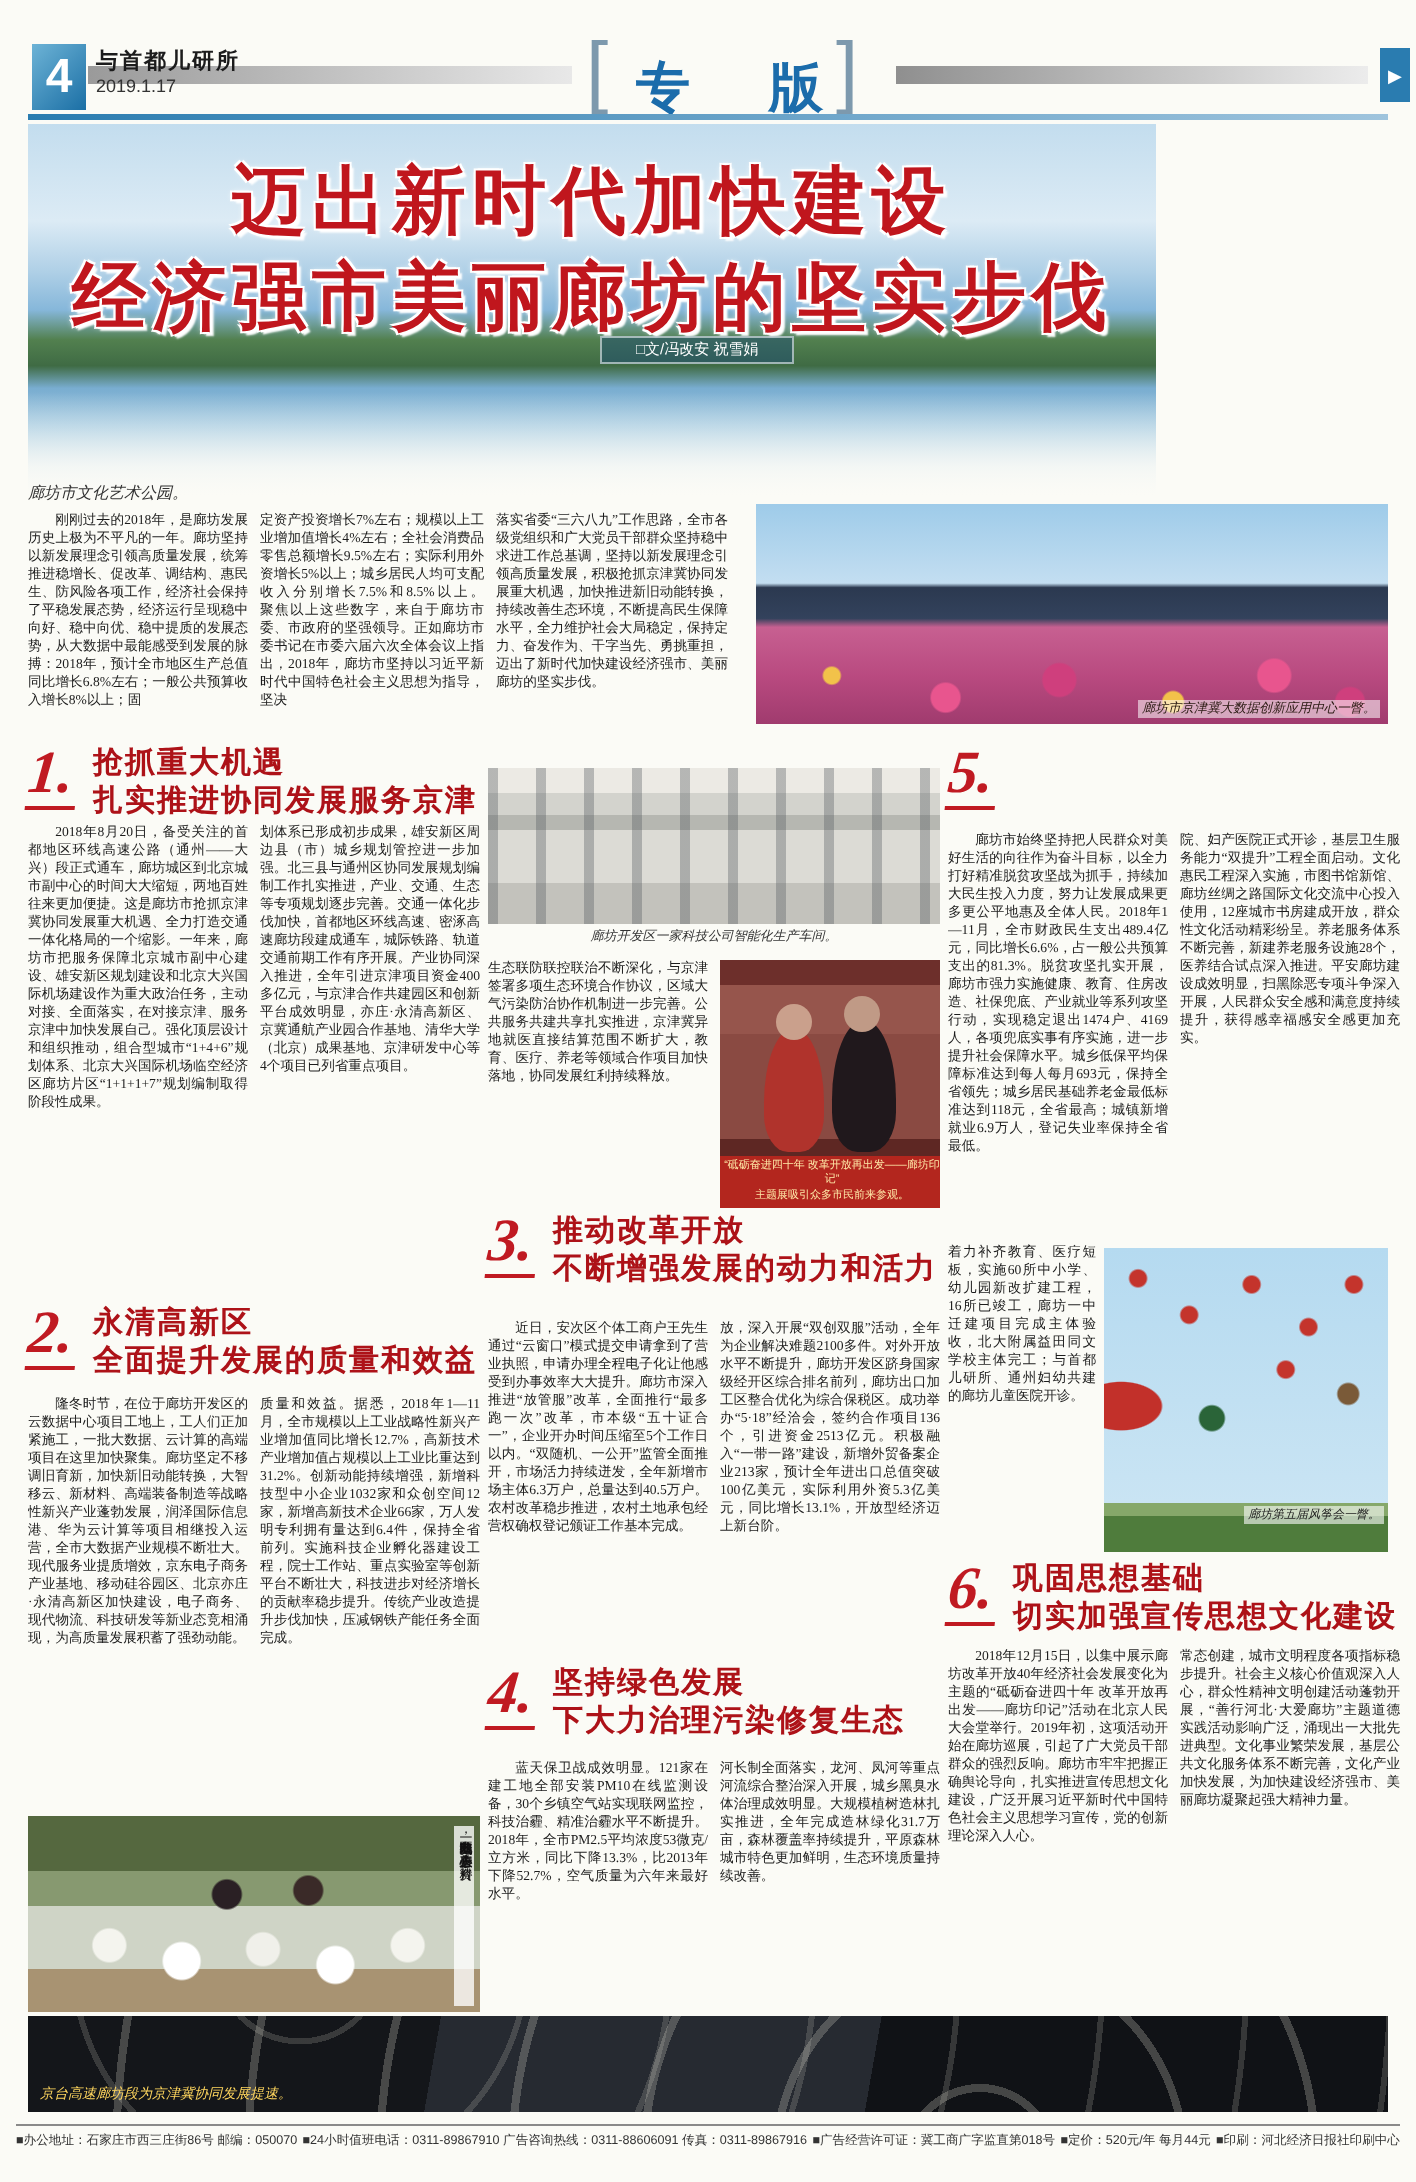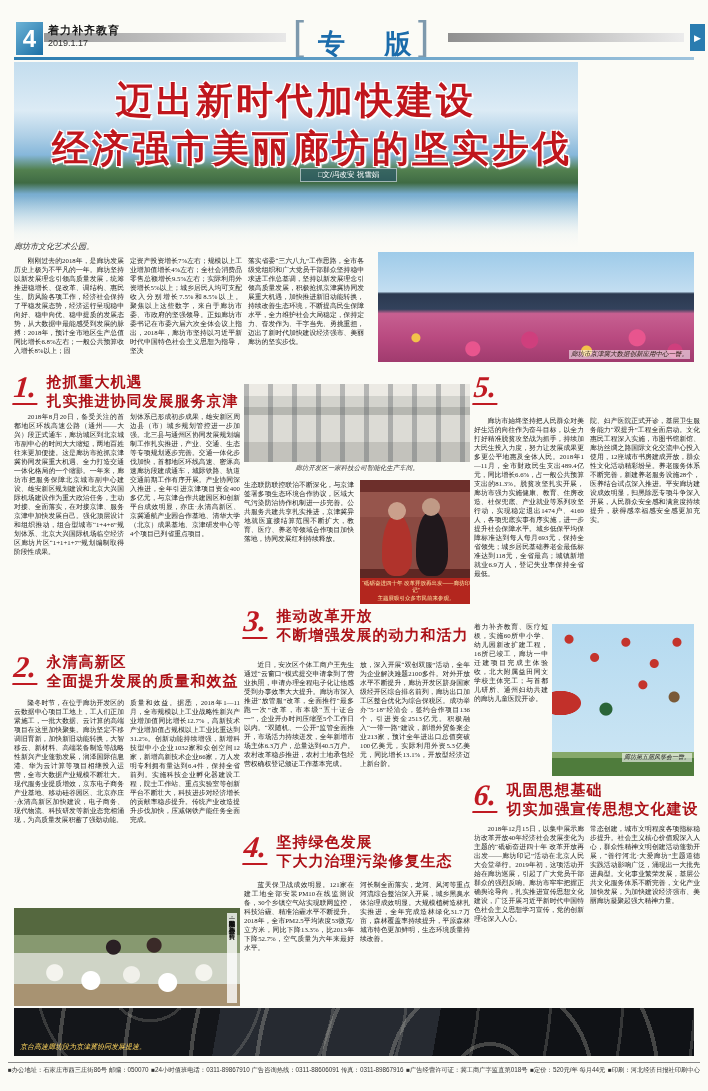--- a/index.html
+++ b/index.html
@@ -22,21 +22,21 @@
 
   
   .ph{overflow:hidden;}
   .ph-hero{left:14px;top:62px;width:564px;height:186px;
     background:
       linear-gradient(to bottom,rgba(251,251,246,0) 72%,rgba(251,251,246,.85) 92%,#fbfbf6 100%),
       linear-gradient(to bottom,#c3ddee 0%,#dcebf5 26%,#aecfe6 40%,#86b7da 50%,#52804f 58%,#3f6b44 65%,#79add0 71%,#9cc6e0 82%,#e6eff4 100%);}
   .headline{width:100%;text-align:center;font-weight:bold;color:#c0161d;letter-spacing:3px;
     text-shadow:0 0 3px #fff,1px 1px 0 #fff,-1px -1px 0 #fff,1px -1px 0 #fff,-1px 1px 0 #fff,2px 2px 1px #fff;}
   .hl1{top:14px;font-size:37px;}
-  .hl2{top:62px;font-size:37px;margin-left:16px;}
+  .hl2{top:62px;font-size:37px;}
   .byline{left:286px;top:106px;background:rgba(25,70,120,.45);border:1px solid rgba(255,255,255,.55);
           color:#fff;font-size:7.5px;padding:1px 17px;}
   .cap-hero{left:14px;top:241px;width:680px;text-align:left;font-size:8px;font-style:italic;color:#333;}
 
   
   .introcol{top:256px;height:106px;}
   .coltext{font-family:"Liberation Serif",serif;font-size:6.8px;line-height:9px;text-align:justify;
            color:#1c1c1c;overflow:hidden;}
   .coltext p{margin:0;}
   .ind p{text-indent:2em;}
@@ -120,21 +120,21 @@
 
   .cap{position:absolute;}
 </style>
 </head>
 <body>
 
 <div class="page">
 
   <div class="abs pgno">4</div>
   <div class="abs hbar" style="left:44px;width:242px;"></div>
-  <div class="abs paper">着力补齐教育</div>
+  <div class="abs paper">与首都儿研所</div>
   <div class="abs pdate">2019.1.17</div>
   <div class="abs bracket" style="left:293px;">[</div>
   <div class="abs banner" style="left:318px;">专 版</div>
   <div class="abs bracket" style="left:418px;">]</div>
   <div class="abs hbar rt" style="left:448px;width:236px;"></div>
   <div class="abs arrowbox">▶</div>
   <div class="abs toprule"></div>
 
   <div class="abs ph ph-hero">
     <div class="abs headline hl1">迈出新时代加快建设</div>

